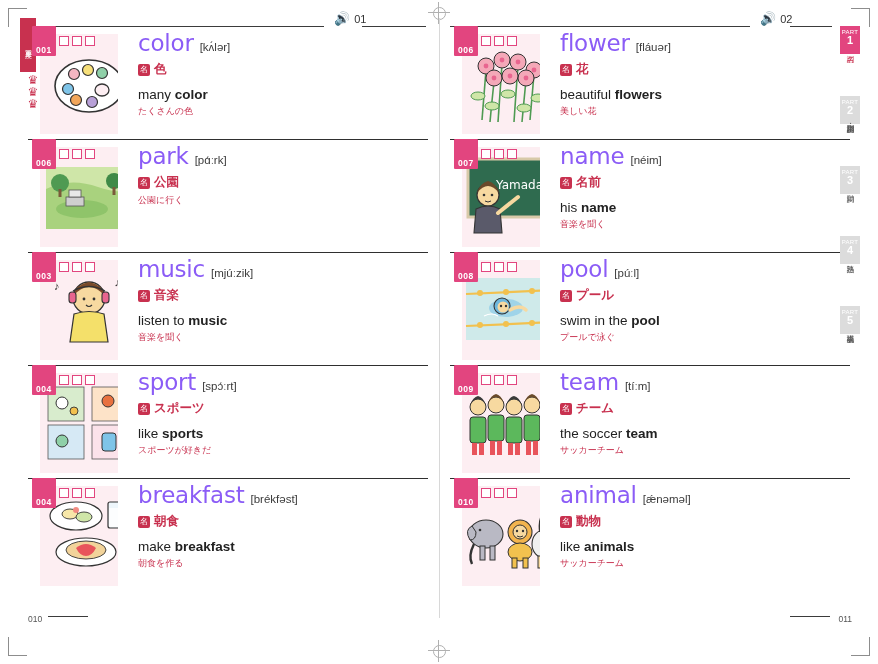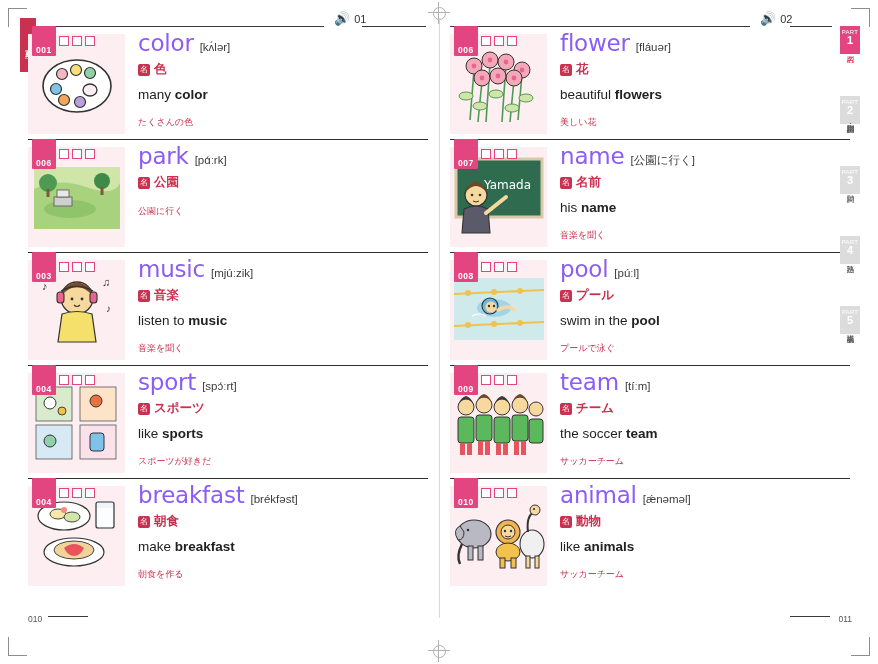--- a/index.html
+++ b/index.html
@@ -39,21 +39,21 @@
   .audio-left{left:300px;}
   .audio-right{left:300px;}
   .rule{
     position:absolute;height:1px;background:#3b3b3b;
   }
 
   
   .entry{position:relative;height:113px;}
   .entry .divider{position:absolute;left:0;right:0;top:0;height:1px;background:#2f2f2f;}
   .thumb{
-    position:absolute;left:0;top:8px;width:97px;height:100px;
+    position:absolute;left:12px;top:8px;width:78px;height:100px;
     background:#fdeef2;
     overflow:hidden;
   }
   .numbadge{
     position:absolute;left:4px;top:0px;display:flex;align-items:center;gap:3px;z-index:5;
   }
   .numbadge .num{
     background:#e2457f;color:#fff;font-size:8.5px;font-weight:bold;
     padding:19px 4px 1px 4px;letter-spacing:.5px;border-radius:1px;
   }
@@ -71,21 +71,21 @@
   .pos{
     background:#c8314f;color:#fff;font-size:8px;width:12px;height:12px;
     display:inline-flex;align-items:center;justify-content:center;border-radius:2px;
   }
   .jp{color:#c8314f;font-size:12.5px;font-weight:bold;}
   .phrase{
     margin-top:9px;font-size:13.5px;color:#222;
   }
   .phrase b{font-weight:bold;}
   .phrase-jp{
-    margin-top:14px;font-size:9px;color:#c8314f;
+    margin-top:3px;font-size:9px;color:#c8314f;
   }
 
   
   .tabs{position:absolute;right:-4px;top:18px;width:20px;}
   .tab{
     width:20px;margin-bottom:42px;
     display:flex;flex-direction:column;align-items:center;
     padding:3px 0 5px 0;
     font-size:7px;color:#fff;
   }
@@ -395,21 +395,21 @@
             <circle cx="26" cy="48" r="11" fill="#f7d9a0" stroke="#333" stroke-width="1.2"></circle>
             <path d="M15 46 Q26 32 37 46 Q34 36 26 34 Q18 36 15 46Z" fill="#6a4a2a"></path>
             <circle cx="22" cy="48" r="1.3" fill="#333"></circle>
               <circle cx="30" cy="48" r="1.3" fill="#333"></circle>
             <path d="M23 54 Q26 56 29 54" fill="none" stroke="#333" stroke-width="1"></path>
             <path d="M14 62 Q26 56 38 62 L40 86 L12 86 Z" fill="#5a5a6a" stroke="#333" stroke-width="1.1"></path>
             <path d="M36 66 L56 50" stroke="#f7d9a0" stroke-width="4" stroke-linecap="round"></path>
           </svg>
         </div>
         <div class="body">
-          <span class="word">name</span><span class="pron">[公園に行く]</span>
+          <span class="word">name</span><span class="pron">[néim]</span>
           <div class="jpline">
             <span class="pos">名</span>
             <span class="jp">名前</span>
           </div>
           <div class="phrase"><span>his </span><b>name</b></div>
           <div class="phrase-jp">音楽を聞く</div>
         </div>
       </div>
 
       <div class="entry">

